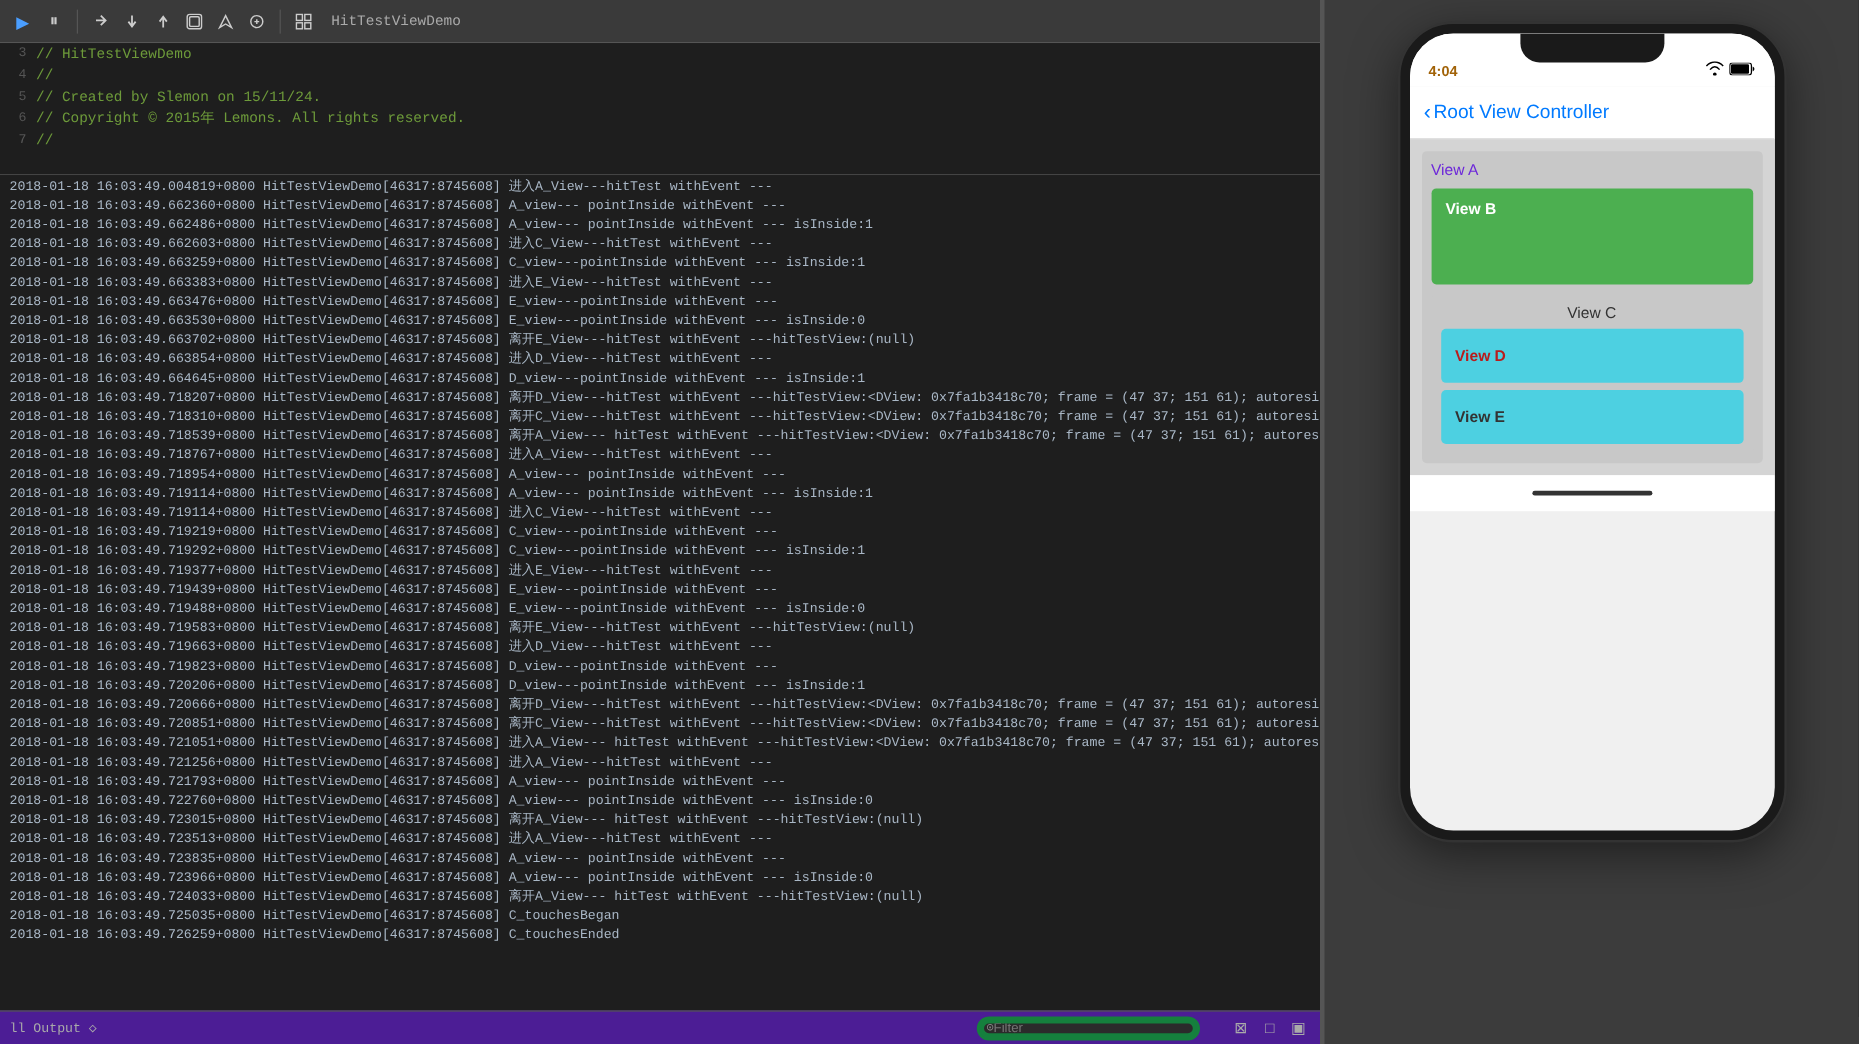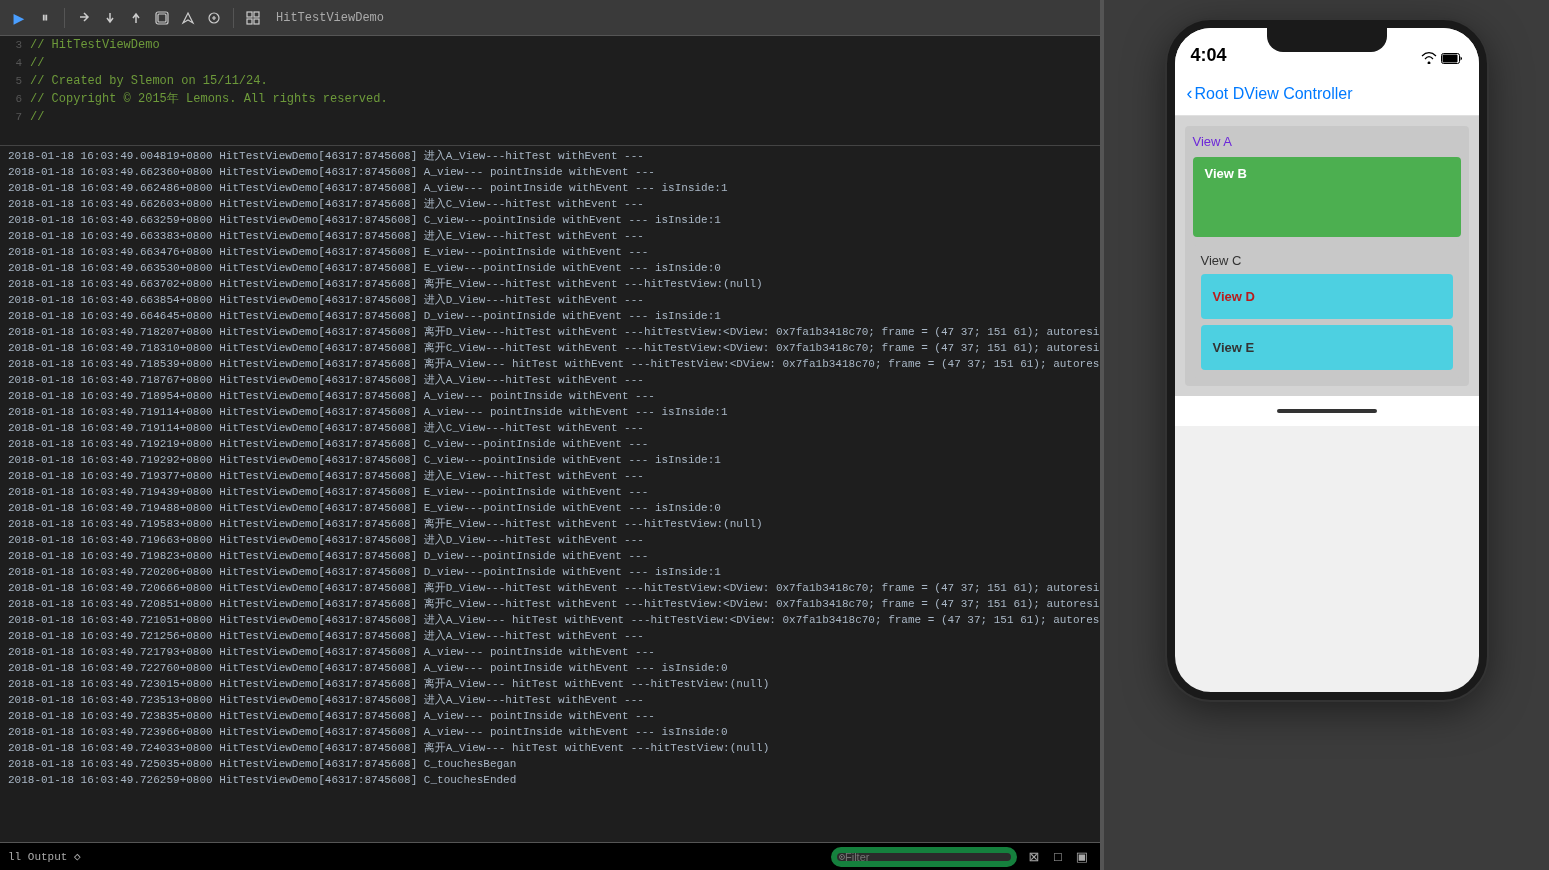--- a/index.html
+++ b/index.html
@@ -104,27 +104,27 @@
       line-height: 16px;
       color: #a9b7c6;
       padding: 0 8px;
       white-space: nowrap;
       overflow: hidden;
     }
 
     
     .bottom-bar {
       height: 28px;
-      background: #000000;
+      background: #4c1d95;
       border-top: 1px solid #555;
       display: flex;
       align-items: center;
       padding: 0 8px;
       flex-shrink: 0;
-      gap: 7px;
+      gap: 24px;
     }
 
     .bottom-label {
       color: #aaa;
       font-size: 11px;
     }
 
     .filter-input {
       flex: 1;
       max-width: 200px;
@@ -215,23 +215,23 @@
       display: flex;
       align-items: flex-end;
       justify-content: space-between;
       padding: 0 16px 6px;
       font-size: 12px;
       font-weight: 600;
       font-family: -apple-system, sans-serif;
     }
 
     .status-time {
-      font-size: 18px;
+      font-size: 12px;
       font-weight: 700;
-      color: #000000;
+      color: #a16207;
     }
 
     .status-icons {
       display: flex;
       gap: 4px;
       align-items: center;
       font-size: 11px;
       color: #000;
     }
 
@@ -311,20 +311,21 @@
       padding: 8px;
       display: flex;
       flex-direction: column;
       gap: 6px;
     }
 
     .view-c-label {
       font-family: -apple-system, sans-serif;
       font-size: 13px;
       color: #333;
+      text-align: center;
     }
 
     .view-d {
       background: #4dd0e1;
       border-radius: 4px;
       padding: 8px 12px;
       height: 45px;
       display: flex;
       align-items: center;
     }
@@ -532,21 +533,21 @@
             <rect x="1.5" y="1.5" width="15" height="8" rx="1" fill="black"></rect>
             <path d="M19.5 3.5 L19.5 7.5 C20.5 7 21 6.3 21 5.5 C21 4.7 20.5 4 19.5 3.5Z" fill="black"></path>
           </svg>
         </span>
       </div>
     </div>
 
     <div class="nav-bar">
       <div class="nav-back">
         <span class="nav-chevron">‹</span>
-        <span class="nav-title">Root DView Controller</span>
+        <span class="nav-title">Root View Controller</span>
       </div>
     </div>
 
     <div class="app-content">
 
       <div class="view-a-container">
         <span class="view-label">View A</span>
 
         <div class="view-b">
           <span class="view-b-label">View B</span>

